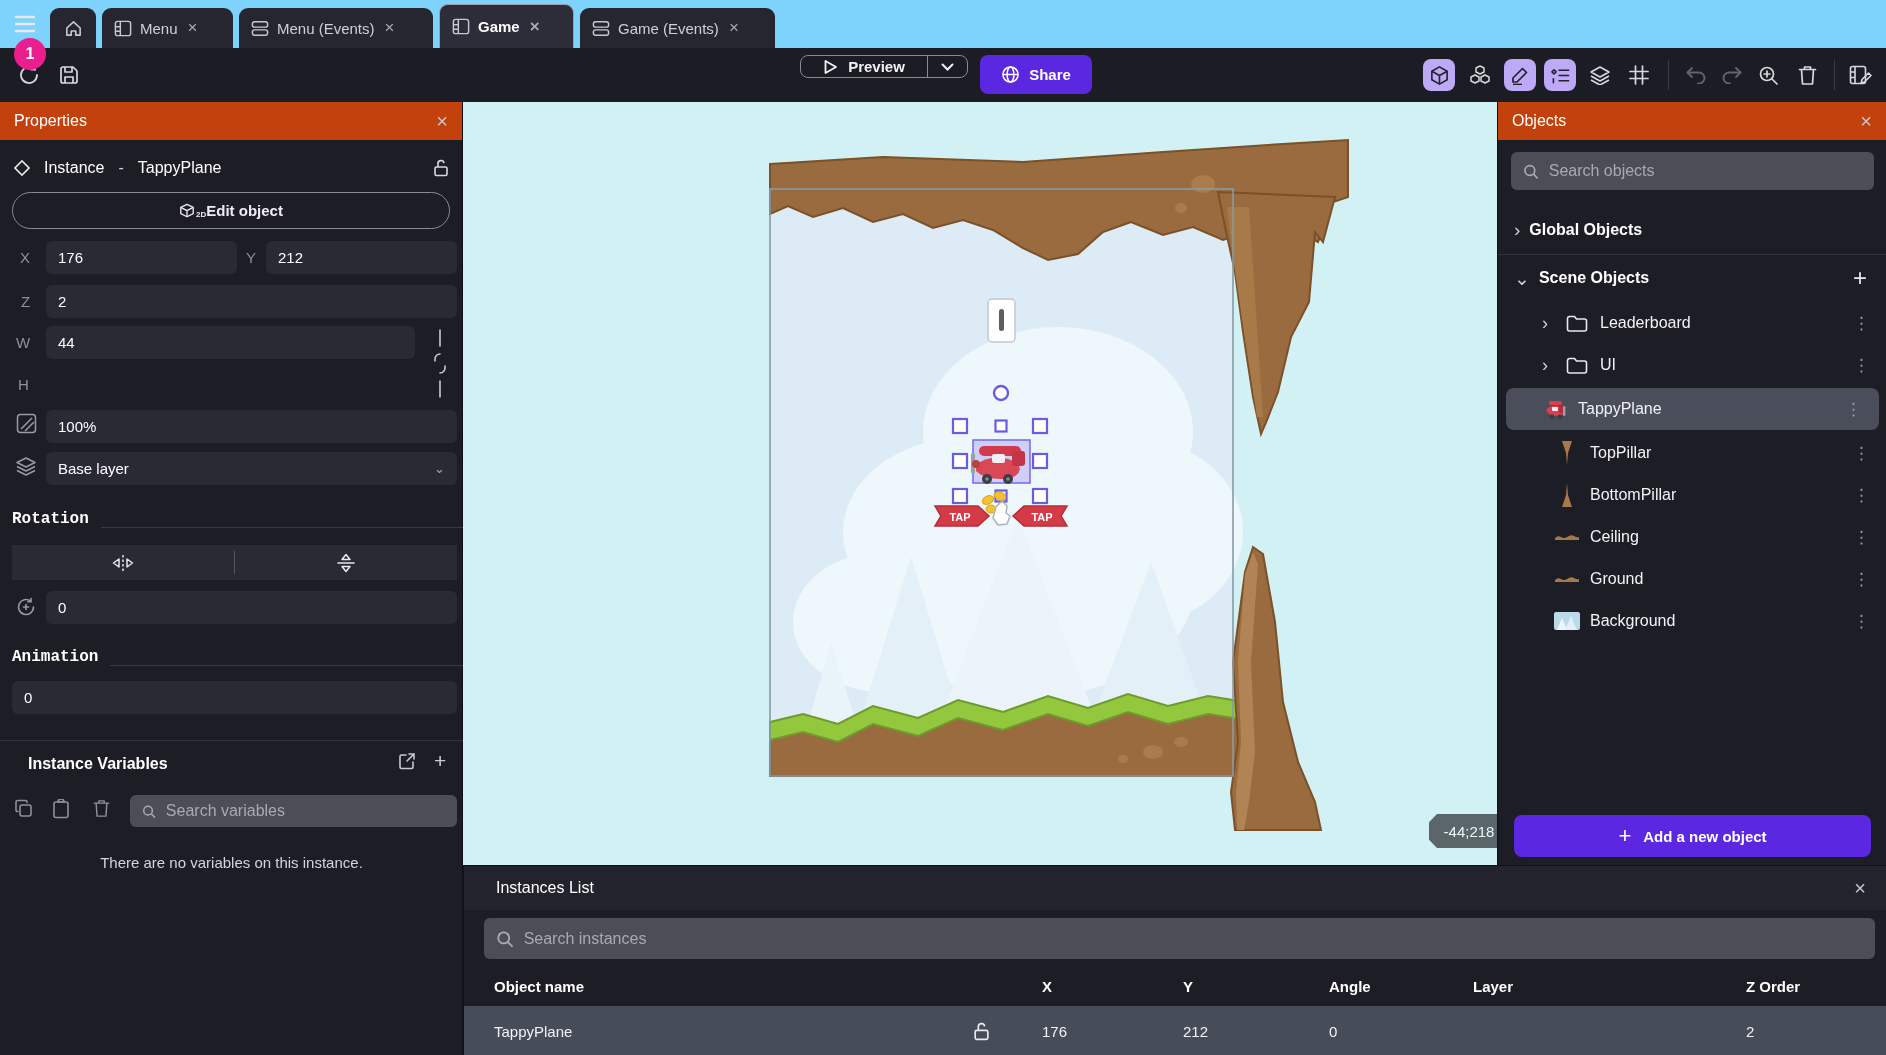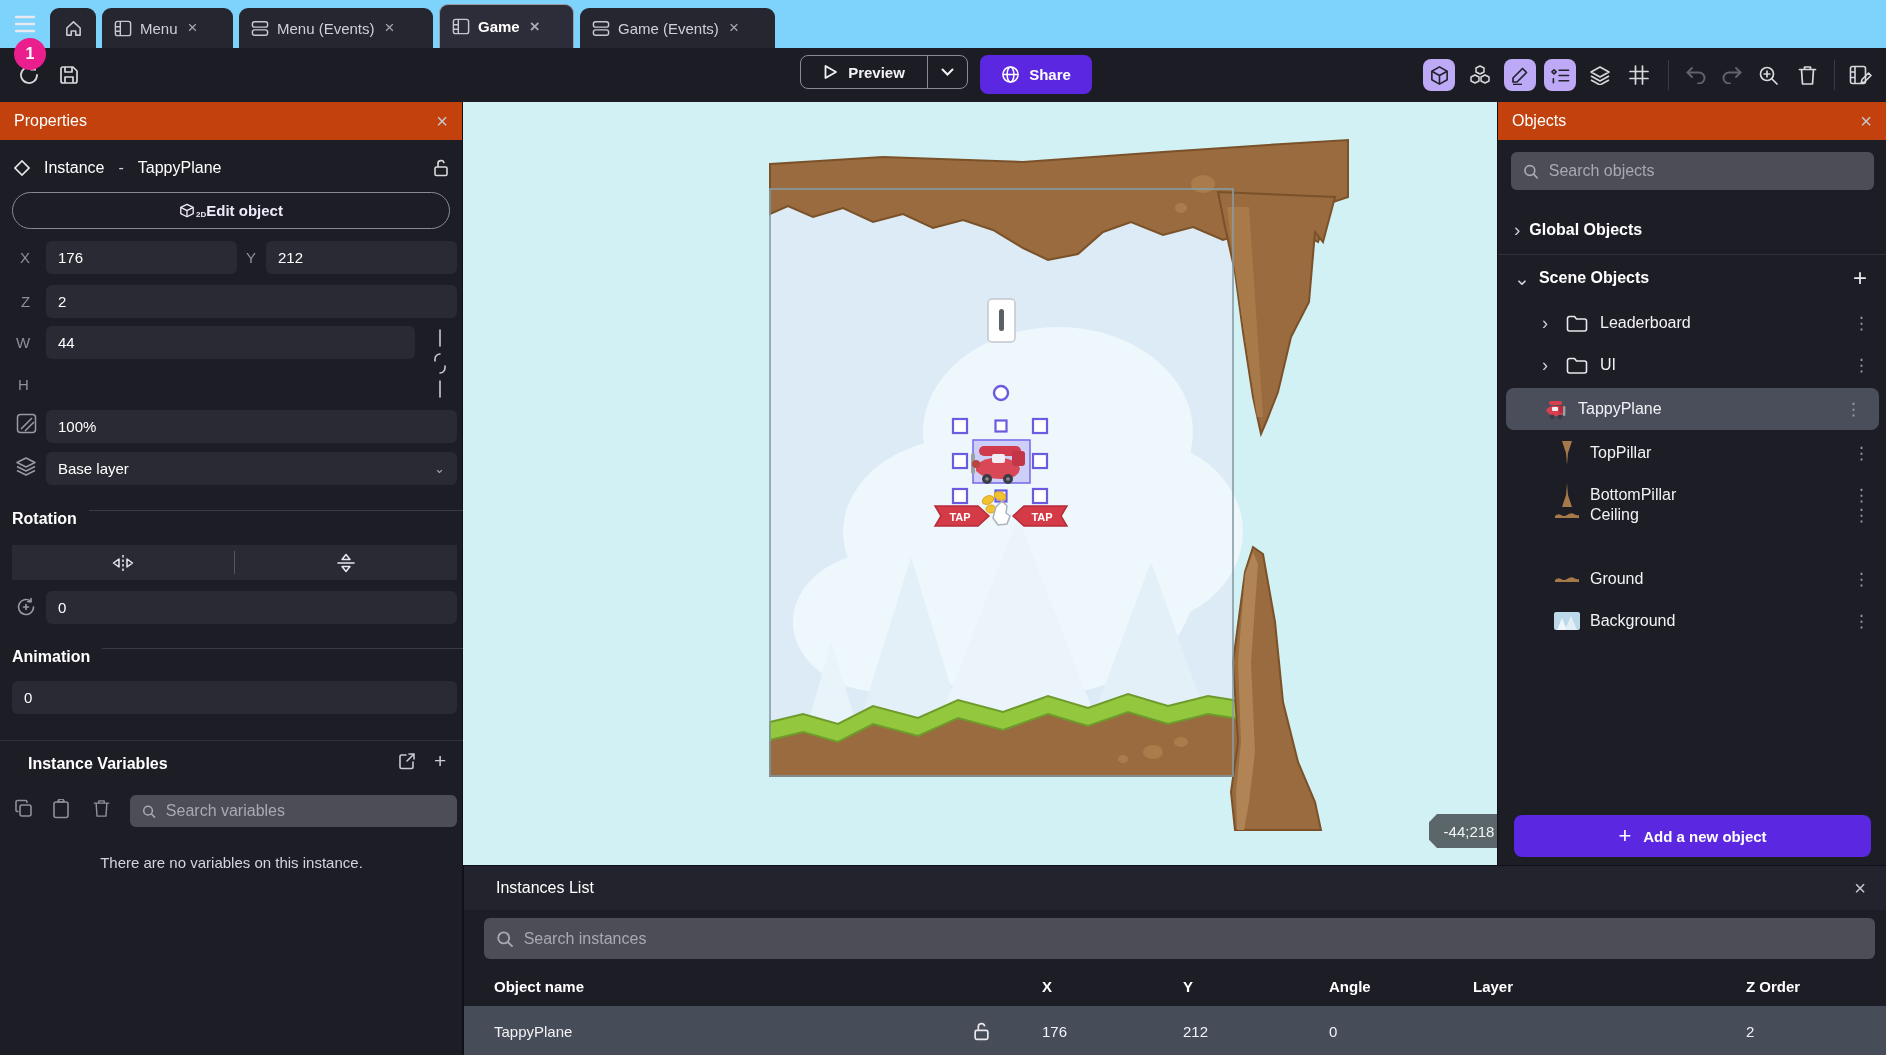--- a/index.html
+++ b/index.html
@@ -18,21 +18,21 @@
   .tab.home { justify-content:center; }
 
   
   .toolbar { position:absolute; left:0; top:48px; width:1886px; height:54px; background:#1c1c24; }
   .badge1 { position:absolute; left:14px; top:-10px; width:32px; height:32px; border-radius:50%;
             background:#ea1e8d; color:#fff; font-weight:bold; font-size:16px; display:flex; align-items:center; justify-content:center; z-index:5; }
   .tbicon { position:absolute; top:11px; width:32px; height:32px; display:flex; align-items:center; justify-content:center; color:#d8d8df; cursor:pointer; }
   .tbicon.dim { color:#63636e; }
   .tbicon.hl { background:#bda9f6; border-radius:8px; color:#23232e; }
   .vsep { position:absolute; top:12px; width:1px; height:30px; background:#3a3a46; }
-  .preview-btn { position:absolute; left:800px; top:7px; width:168px; height:34px; border:1px solid #8a8a95;
+  .preview-btn { position:absolute; left:800px; top:7px; width:168px; height:23px; border:1px solid #8a8a95;
                  border-radius:8px; display:flex; align-items:center; color:#f2f2f6; cursor:pointer; }
   .preview-main { flex:1; display:flex; align-items:center; justify-content:center; gap:10px; font-size:15px; font-weight:bold; height:100%; }
   .preview-caret { width:40px; height:100%; border-left:1px solid #8a8a95; display:flex; align-items:center; justify-content:center; }
   .share-btn { position:absolute; left:980px; top:7px; width:112px; height:39px; background:#5b27e0; border-radius:8px;
                display:flex; align-items:center; justify-content:center; gap:9px; color:#fff; font-size:15px; font-weight:bold; cursor:pointer; }
 
   
   .panel-h { height:38px; background:#c2410c; display:flex; align-items:center; justify-content:space-between; padding:0 14px; }
   .panel-h .pt { color:#fff; font-size:16px; }
   .xbtn { color:#c7c7d0; font-size:20px; line-height:1; cursor:pointer; }
@@ -43,21 +43,21 @@
   
   .props { position:absolute; left:0; top:102px; width:463px; height:953px; background:#1d1d26; border-right:1px solid #101018; }
   .inst-row { position:absolute; left:0; top:48px; width:463px; height:36px; display:flex; align-items:center; padding:0 14px; color:#fff; font-size:16px; gap:14px; }
   .inst-row .grow { flex:1; }
   .edit-btn { position:absolute; left:12px; top:90px; width:438px; height:37px; border:1px solid #8a8a95; border-radius:19px;
               display:flex; align-items:center; justify-content:center; color:#efeaf8; font-size:15px; font-weight:bold; cursor:pointer; }
   .flabel { position:absolute; color:#90909b; font-size:15px; }
   .field { position:absolute; height:33px; background:#2a2a34; border-radius:6px; display:flex; align-items:center; }
   .field input { background:transparent; border:none; outline:none; color:#fff; font-size:15px; font-weight:500; width:100%; padding:0 12px; font-family:"Liberation Sans",sans-serif; }
   .ficon { position:absolute; color:#9a9aa4; display:flex; }
-  .sec-h { position:absolute; display:flex; align-items:flex-start; width:451px; left:12px; }
+  .sec-h { position:absolute; display:flex; align-items:flex-end; width:451px; left:12px;font-family:Liberation Mono, monospace; }
   .sec-h span { color:#fff; font-size:16px; font-weight:bold; margin-right:12px; white-space:nowrap; }
   .sec-h i { flex:1; height:1px; background:#3a3a47; }
   .flipbar { position:absolute; left:12px; top:443px; width:445px; height:35px; background:#2a2a34; display:flex; }
   .fliphalf { flex:1; display:flex; align-items:center; justify-content:center; color:#e8e8ee; cursor:pointer; }
   .flipsep { width:1px; height:23px; background:#55555f; align-self:center; }
   .iv-title { position:absolute; left:12px; top:653px; color:#fff; font-size:16px; font-weight:bold;margin-left:16px; }
   .iv-icons { position:absolute; top:650px; color:#c9c9d2; display:flex; gap:18px; cursor:pointer; }
   .mini-ic { color:#8f8f9a; display:flex; cursor:pointer; }
   .empty-note { position:absolute; left:0; top:752px; width:463px; text-align:center; color:#d4d4dc; font-size:15px; }
 
@@ -599,21 +599,21 @@
     <div class="obj-row noarrow" style="top:372px;">
       <span class="oic">
         <svg width="12" height="24" viewBox="0 0 12 24">
             <polygon points="1,24 11,24 7,12 6,0 5,12" fill="#a5794a"></polygon>
           </svg>
       </span>
       <span class="grow">BottomPillar</span>
       <span class="kebab">⋮</span>
     </div>
 
-    <div class="obj-row noarrow" style="top:392px;">
+    <div class="obj-row noarrow" style="top:414px;">
       <span class="oic">
         <svg width="26" height="8" viewBox="0 0 26 8">
             <path d="M1 5 q3 -3 6 -1 q3 2 6 0 q4 -3 7 -1 q3 2 5 1 l0 3 -24 0z" fill="#a5794a"></path>
           </svg>
       </span>
       <span class="grow">Ceiling</span>
       <span class="kebab">⋮</span>
     </div>
 
     <div class="obj-row noarrow" style="top:456px;">

